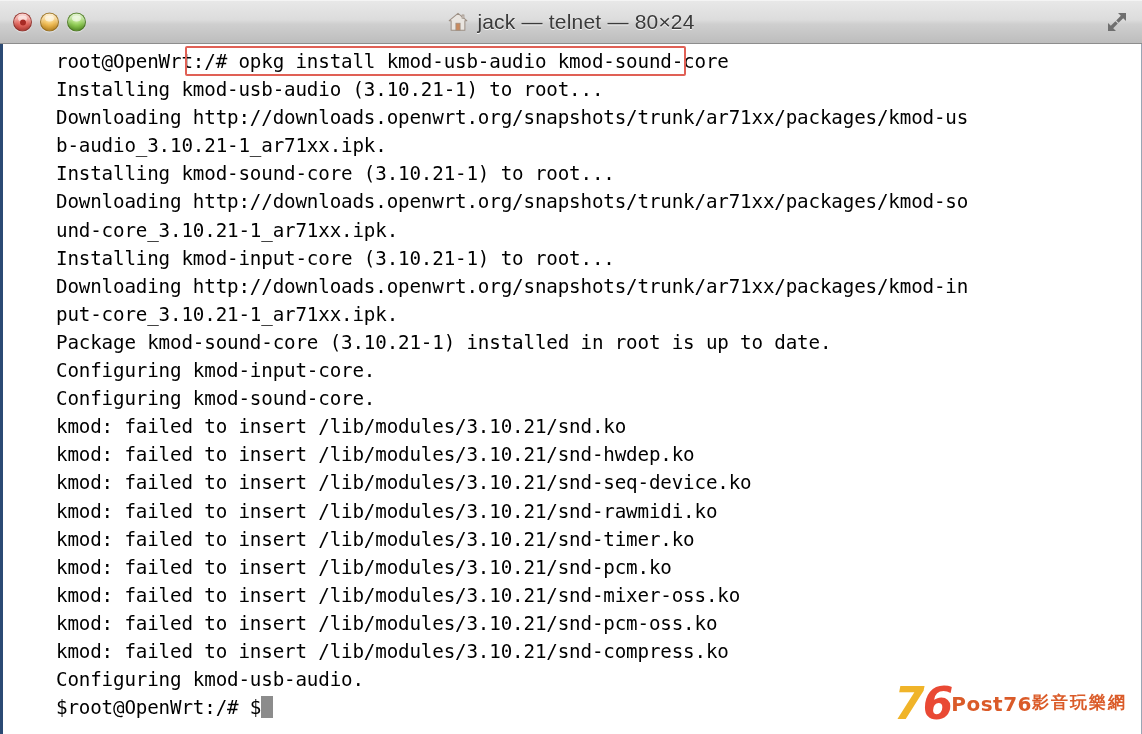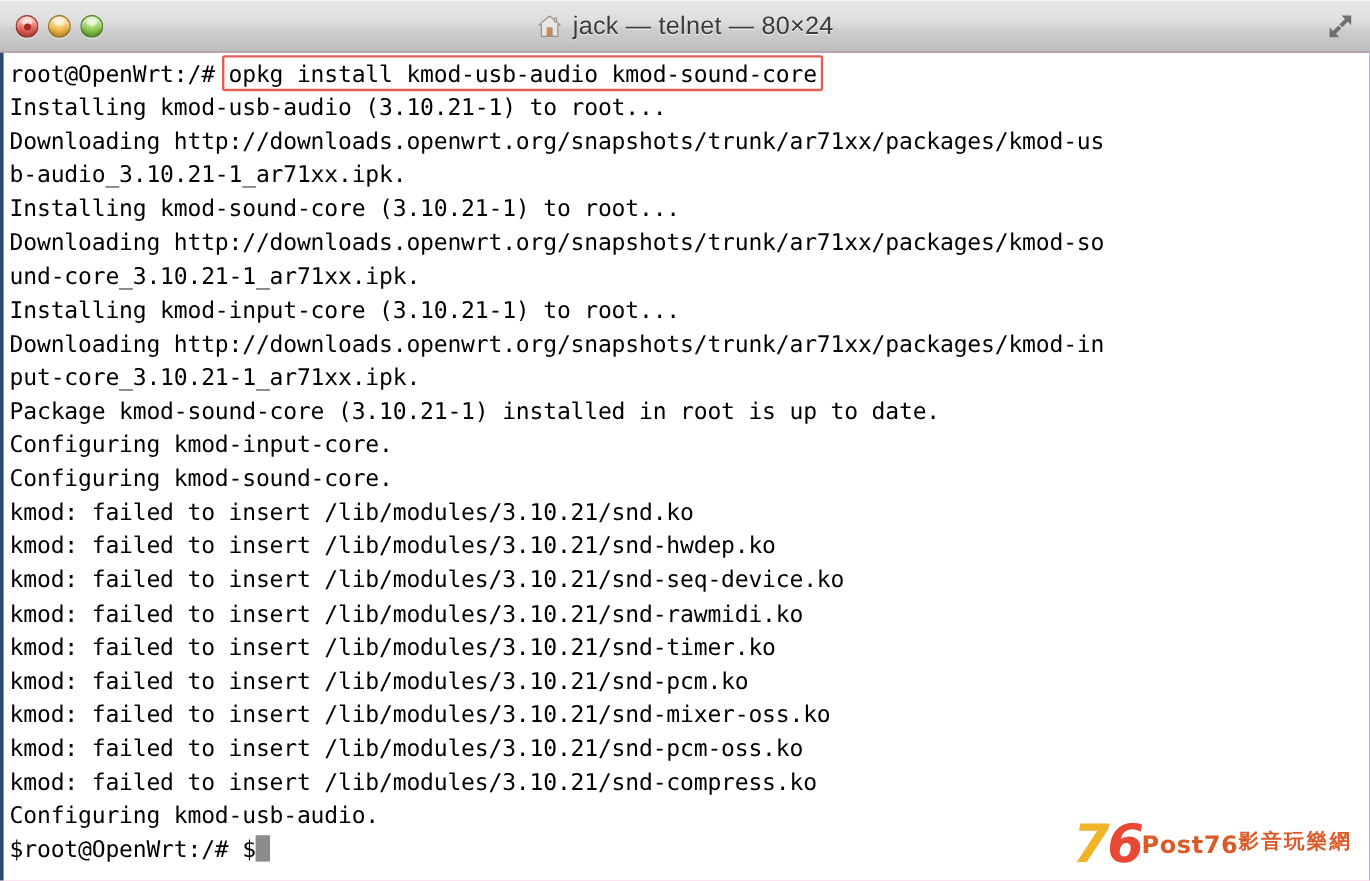--- a/index.html
+++ b/index.html
@@ -9,21 +9,21 @@
     width: 1142px; height: 734px;
     overflow: hidden;
     background: #ffffff;
     font-family: "Liberation Sans", sans-serif;
   }
 
   #window {
     position: relative;
     width: 1142px;
     height: 734px;
-    background: #f9a8d4;
+    background: #0ea5e9;
     overflow: hidden;
   }
 
   
   #titlebar {
     position: relative;
     width: 100%;
     height: 44px;
     background: linear-gradient(to bottom, #e8e8e8 0%, #dcdcdc 45%, #cfcfcf 55%, #bdbdbd 100%);
     border-bottom: 1px solid #8d8d8d;
@@ -121,20 +121,21 @@
     font-size: 19.2px;
     line-height: 28.1px;
     color: #000000;
     white-space: pre;
     letter-spacing: -0.15px;
   }
   .line {
     height: 28.1px;
     white-space: pre;
     position: relative;
+    margin-left: 48px;
   }
 
   
   #cmd-highlight {
     position: absolute;
     left: 224px;
     top: 52px;
     width: 619px;
     height: 32px;
     border: 2px solid #e06055;

